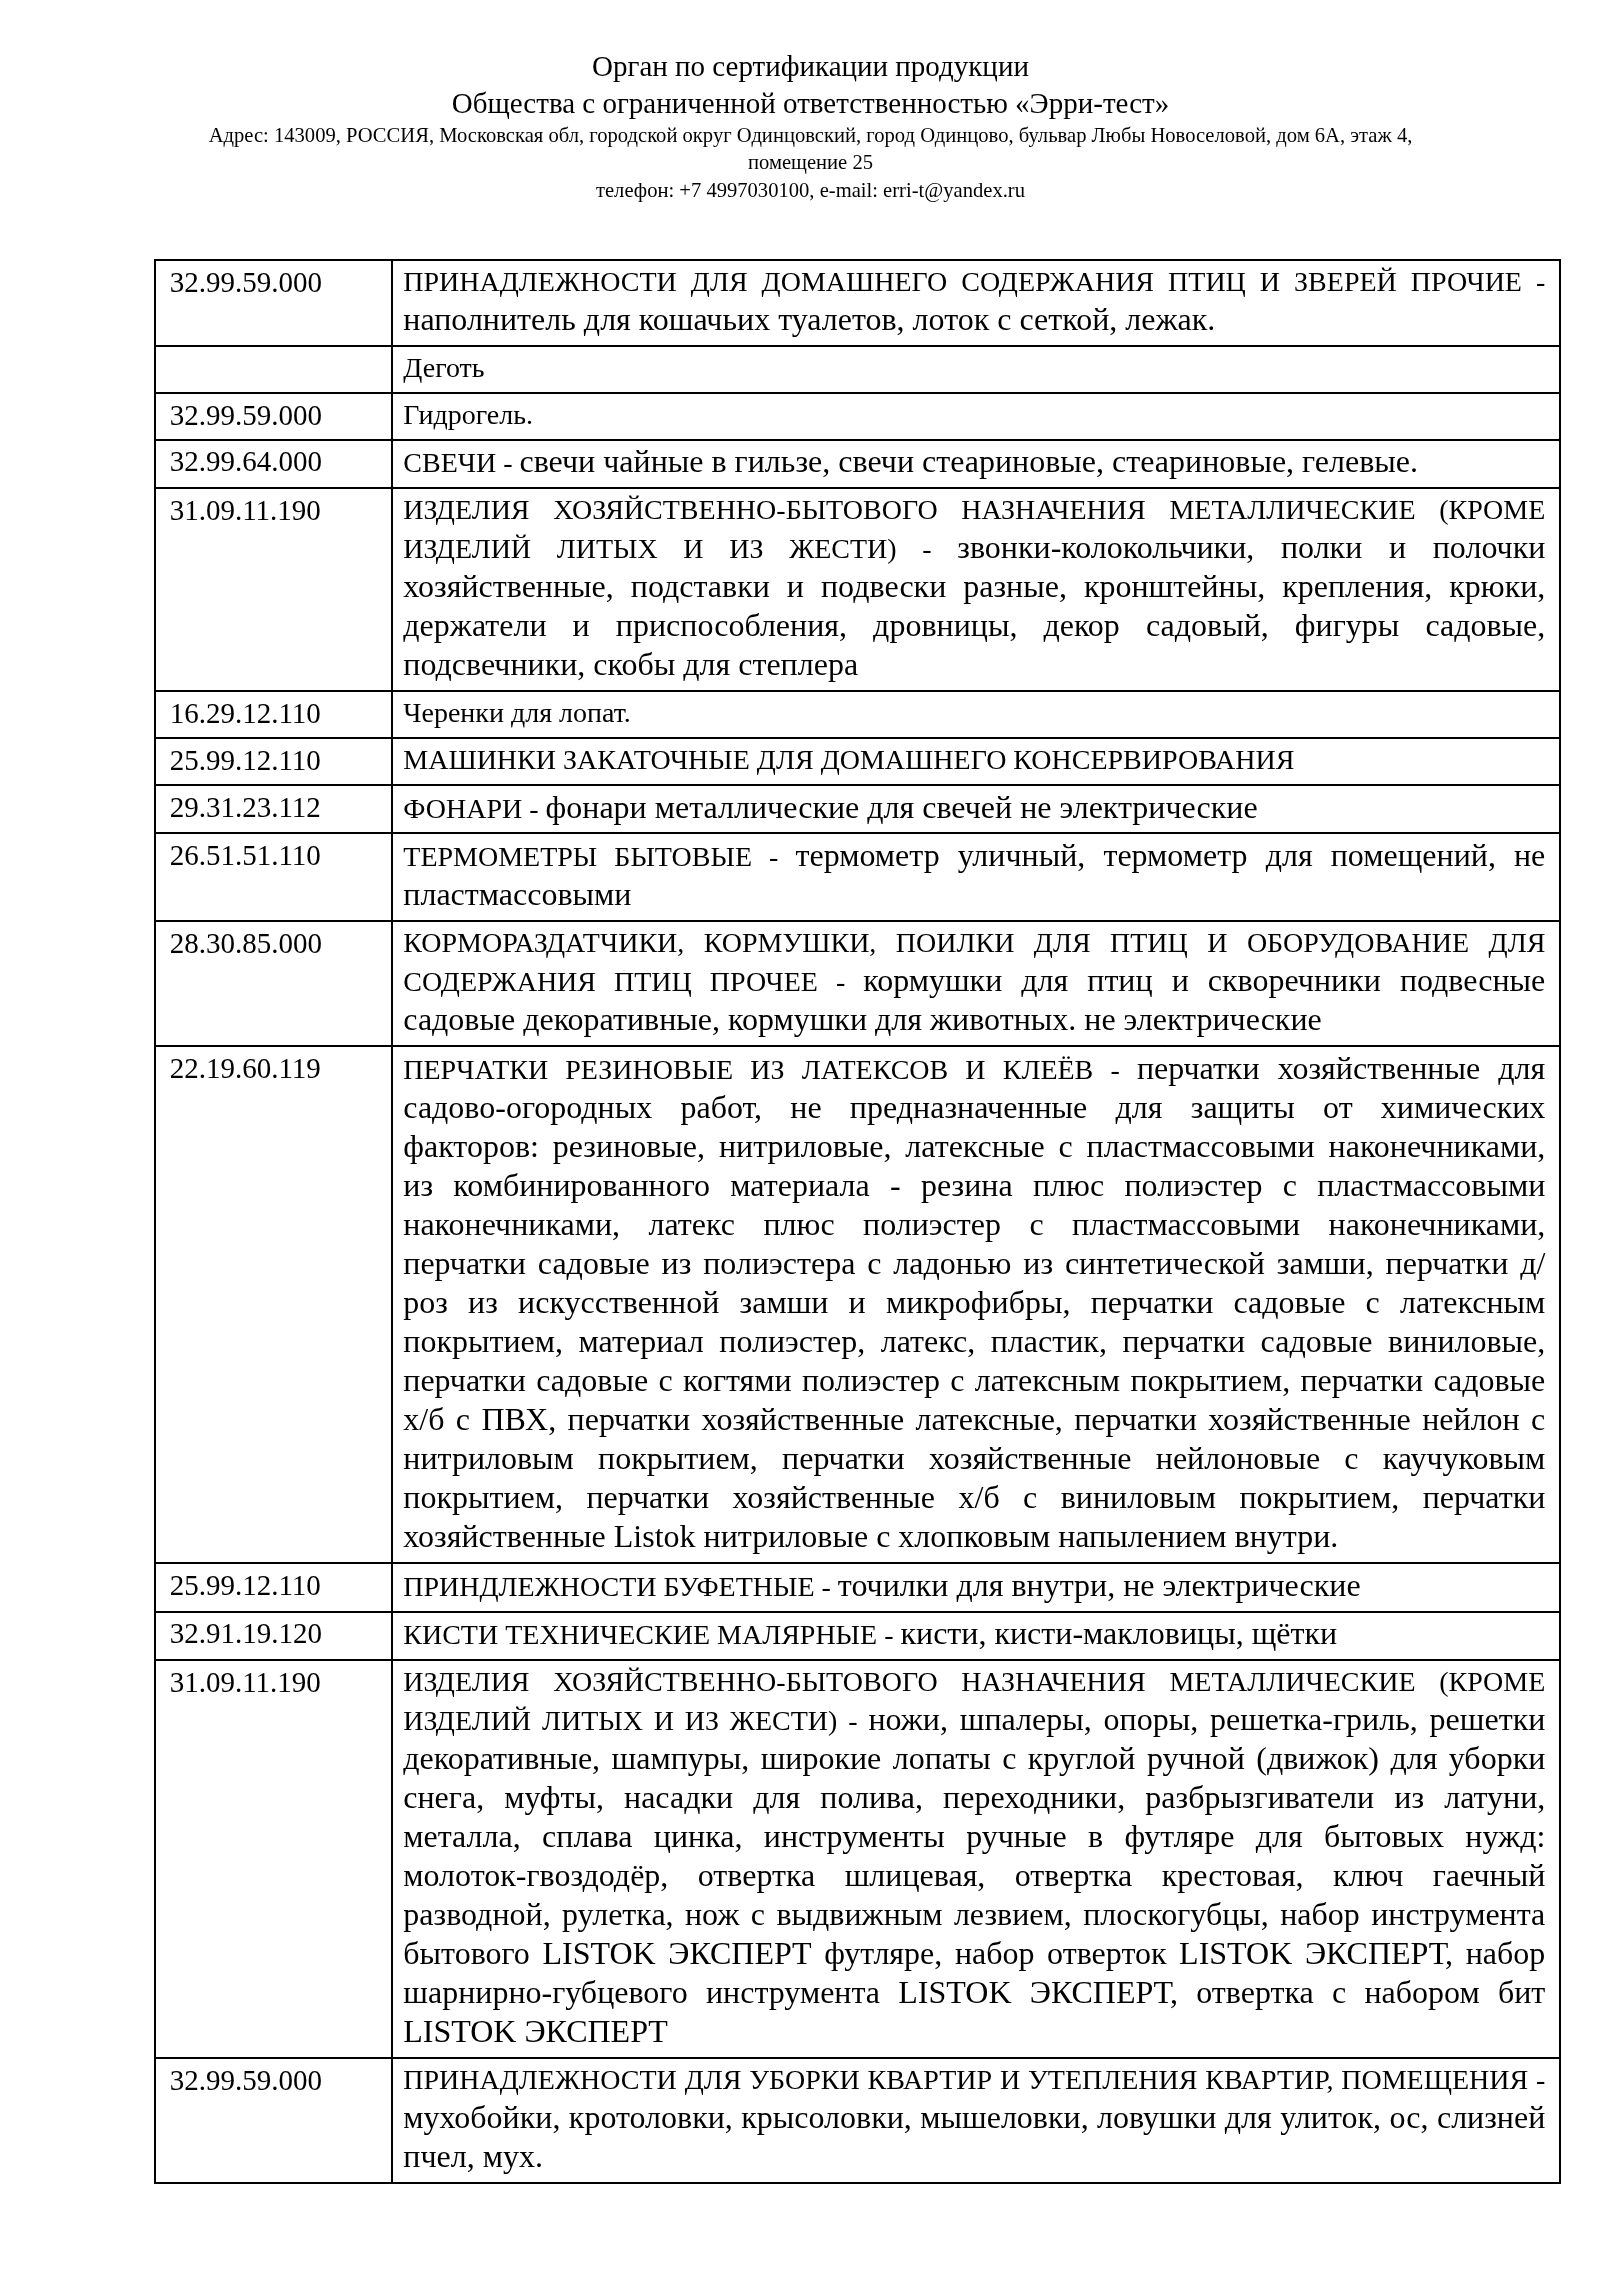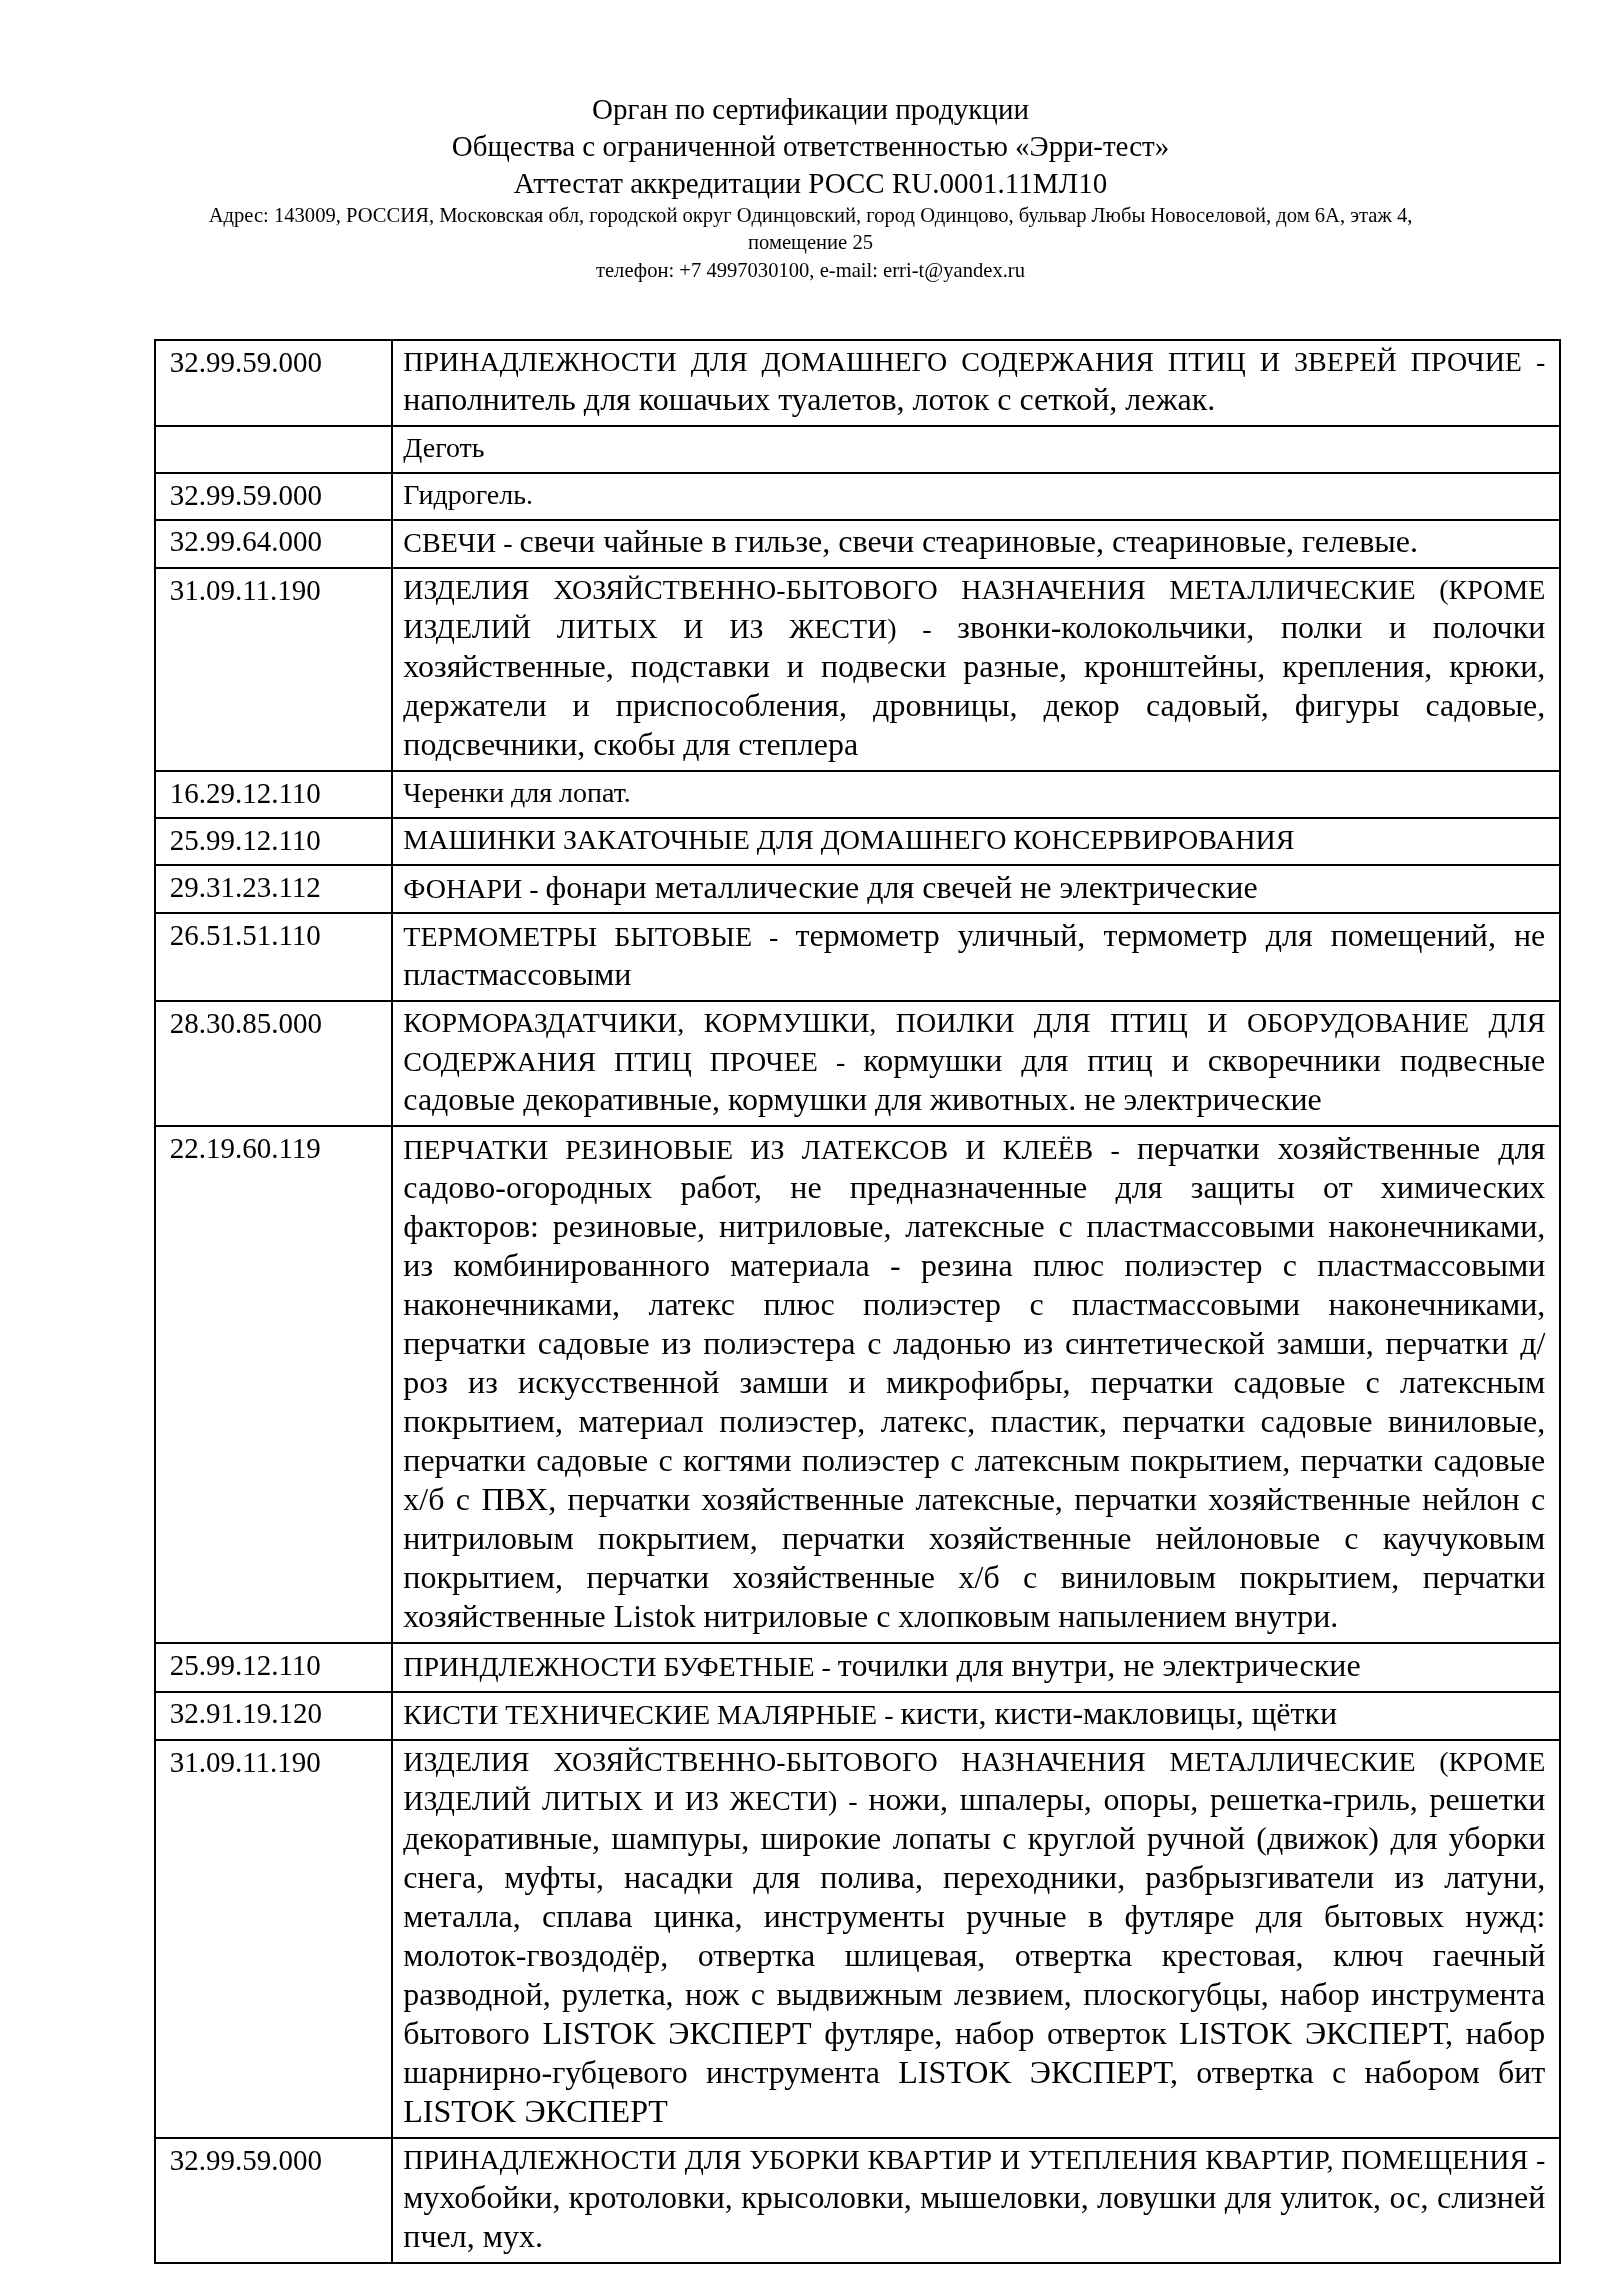--- a/index.html
+++ b/index.html
@@ -14,21 +14,21 @@
     font-family: "Liberation Serif", "DejaVu Serif", serif;
     overflow: hidden;
     position: relative;
   }
   .page {
     width: 1621px;
     height: 2293px;
   }
   
   .letterhead {
-    padding-top: 91px;
+    padding-top: 48px;
     text-align: center;
   }
   .title-line {
     font-size: 29px;
     line-height: 37px;
     white-space: nowrap;
   }
   .addr-line {
     font-size: 20.6px;
     line-height: 27.4px;
@@ -65,21 +65,20 @@
   .detail { font-size: 32px; }
 </style>
 </head>
 <body>
 
 <div class="page">
 
   <div class="letterhead">
     <div class="title-line">Орган по сертификации продукции</div>
     <div class="title-line">Общества с ограниченной ответственностью «Эрри-тест»</div>
-    <div class="title-line">Аттестат аккредитации РОСС RU.0001.11МЛ10</div>
     <div class="addr-line">Адрес: 143009, РОССИЯ, Московская обл, городской округ Одинцовский, город Одинцово, бульвар Любы Новоселовой, дом 6А, этаж 4,</div>
     <div class="addr-line">помещение 25</div>
     <div class="addr-line">телефон: +7 4997030100, e-mail: erri-t@yandex.ru</div>
   </div>
 
   <table class="products">
     <tbody>
     <tr>
       <td class="code-cell">32.99.59.000</td>
       <td class="description-cell"><span class="term">ПРИНАДЛЕЖНОСТИ ДЛЯ ДОМАШНЕГО СОДЕРЖАНИЯ ПТИЦ И ЗВЕРЕЙ ПРОЧИЕ</span><span class="term"> - </span><span class="detail">наполнитель для кошачьих туалетов, лоток с сеткой, лежак.</span></td>

